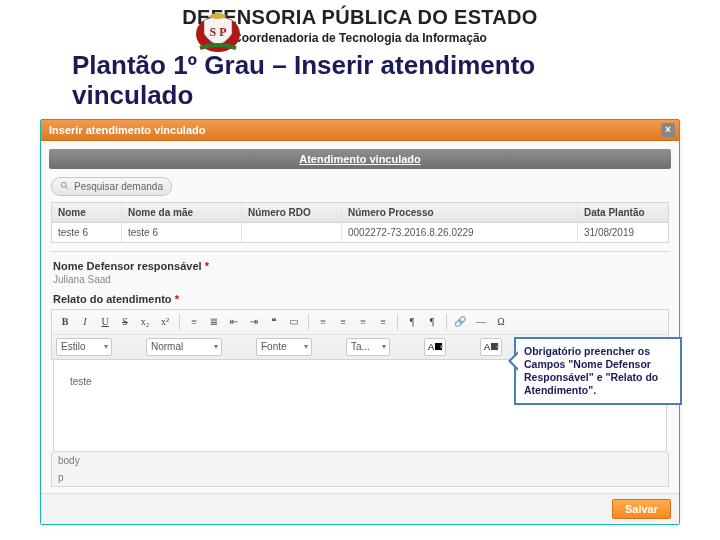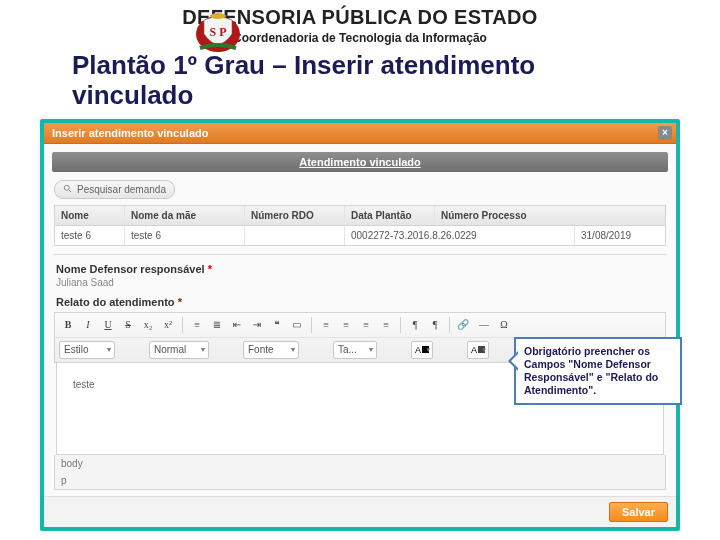--- a/index.html
+++ b/index.html
@@ -5,21 +5,21 @@
   * { box-sizing: border-box; margin: 0; padding: 0; }
   html, body { width: 720px; height: 540px; font-family: Arial, sans-serif; background: #fff; overflow: hidden; }
   .page { width: 720px; height: 540px; position: relative; }
   .header { text-align: center; padding: 6px 0 2px 0; position: relative; }
   .crest { position: absolute; left: 190px; top: 4px; width: 56px; height: 56px; }
   .crest svg { width: 56px; height: 56px; }
   .h1 { font-size: 20px; font-weight: bold; color: #222; letter-spacing: 0.3px; }
   .h2 { font-size: 12px; font-weight: bold; color: #222; margin-top: 2px; }
   .title { font-size: 26px; font-weight: bold; color: #1b1b55; padding: 4px 0 4px 72px; line-height: 1.15; }
   .modal-wrap { position: relative; margin: 4px 40px 0 40px; }
-  .modal { border: 4px solid #14b8a6; background: #fafafa; box-shadow: 0 0 6px rgba(0,0,0,0.08); border-radius: 2px; position: relative; }
+  .modal { border: 1px solid #14b8a6; background: #fafafa; box-shadow: 0 0 6px rgba(0,0,0,0.08); border-radius: 2px; position: relative; }
   .modal-title { background: linear-gradient(#f39a4e,#e07a22); color: #fff; font-size: 11px; font-weight: bold; padding: 4px 8px; border-bottom: 1px solid #c86d1a; position: relative; }
   .modal-close { position: absolute; right: 4px; top: 3px; width: 14px; height: 14px; background: #888; border-radius: 2px; color: #fff; font-size: 10px; line-height: 14px; text-align: center; cursor: pointer; }
   .section-title { background: linear-gradient(#8f8f8f,#6e6e6e); color: #fff; font-size: 11px; font-weight: bold; text-align: center; padding: 4px; margin: 8px; border-radius: 2px; text-decoration: underline; }
   .search-row { margin: 6px 10px; }
   .search-btn { display: inline-flex; align-items: center; gap: 4px; background: linear-gradient(#f7f7f7,#e6e6e6); border: 1px solid #c8c8c8; border-radius: 9px; font-size: 10px; color: #666; padding: 3px 8px; cursor: pointer; }
   .search-btn svg { width: 10px; height: 10px; }
   .grid { margin: 6px 10px; border: 1px solid #d4d4d4; background: #fff; font-size: 10px; color: #555; }
   .grid-head, .grid-row { display: flex; }
   .grid-head { background: linear-gradient(#f3f3f3,#e5e5e5); font-weight: bold; color: #444; border-bottom: 1px solid #d4d4d4; }
   .cell { padding: 4px 6px; border-right: 1px solid #e4e4e4; }
@@ -95,22 +95,22 @@
             </svg>
           <span>Pesquisar demanda</span>
         </span>
       </div>
 
       <div class="grid">
         <div class="grid-head">
           <div class="cell c-nome">Nome</div>
           <div class="cell c-mae">Nome da mãe</div>
           <div class="cell c-rdo">Número RDO</div>
+          <div class="cell c-proc">Número Processo</div>
           <div class="cell c-data">Data Plantão</div>
-          <div class="cell c-proc">Número Processo</div>
         </div>
         <div class="grid-row">
           <div class="cell c-nome">teste 6</div>
           <div class="cell c-mae">teste 6</div>
           <div class="cell c-rdo"></div>
           <div class="cell c-proc">0002272-73.2016.8.26.0229</div>
           <div class="cell c-data">31/08/2019</div>
         </div>
       </div>
 
@@ -150,21 +150,21 @@
           <span class="tb-sep"></span>
           <span class="tb-btn">¶</span>
           <span class="tb-btn">¶</span>
           <span class="tb-sep"></span>
           <span class="tb-btn">🔗</span>
           <span class="tb-btn">—</span>
           <span class="tb-btn">Ω</span>
         </div>
         <div class="tb-row">
           <span class="tb-combo" style="width:56px">Estilo</span>
-          <span class="tb-combo" style="width:60px">Normal</span>
+          <span class="tb-combo" style="width:76px">Normal</span>
           <span class="tb-combo" style="width:56px">Fonte</span>
           <span class="tb-combo" style="width:44px">Ta...</span>
           <span class="tb-color">
               <span>A</span>
               <span class="sw"></span>
             </span>
           <span class="tb-color bg">
               <span>A</span>
               <span class="sw"></span>
             </span>

